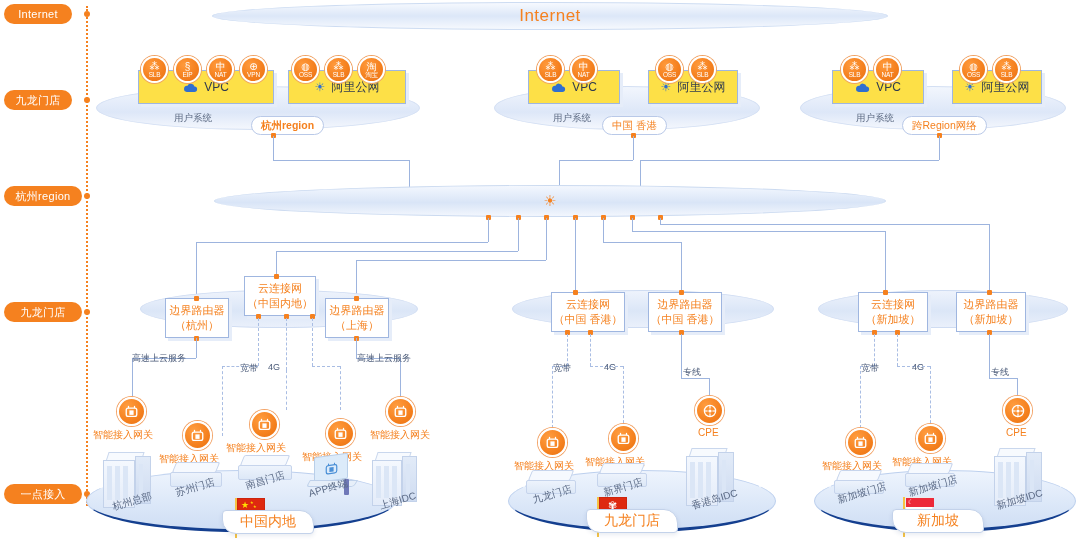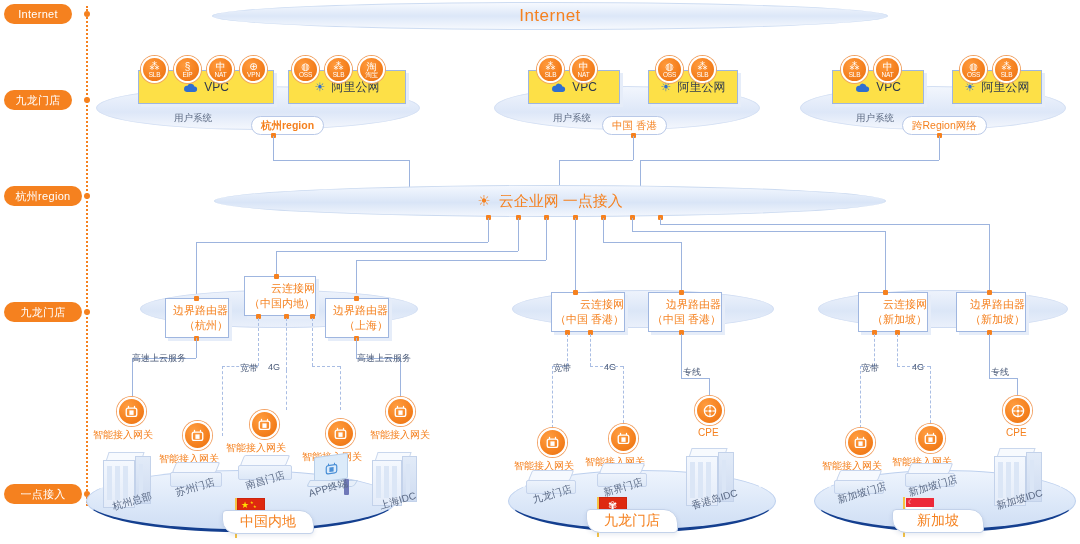--- a/index.html
+++ b/index.html
@@ -67,21 +67,21 @@
     box-shadow:3px 3px 0 0 #e6edf9;
   }
   .card-inner {
     width:100%; height:100%; display:flex; align-items:center;
     justify-content:center; gap:6px;
   }
   .card-title { font-size:12px; color:#2f3a4f; white-space:nowrap; }
   .rt-card {
     position:absolute; background:#fff; border:1px solid #9fb6e0;
     box-shadow:3px 3px 0 0 #e6edf9;
-    display:flex; flex-direction:column; align-items:flex-end;
+    display:flex; flex-direction:column; align-items:center;
     justify-content:center; line-height:1.35;
   }
   .rt-card span { color:#f5811f; font-size:11px; white-space:nowrap; }
 
   
   .svc {
     position:absolute; width:27px; height:27px; border-radius:50%;
     background:radial-gradient(circle at 35% 30%,#ff9a3c 0%,#f5811f 55%,#e86f12 100%);
     border:2px solid #ffffff;
     display:flex; flex-direction:column; align-items:center; justify-content:center;
@@ -333,21 +333,20 @@
   <div class="dot" style="left:557px; top:188px;"></div>
 
   <div class="dot" style="left:937px; top:133px;"></div>
   <div class="ln lnv" style="left:939px; top:136px; height:24px;"></div>
   <div class="ln lnh" style="left:640px; top:160px; width:299px;"></div>
   <div class="ln lnv" style="left:640px; top:160px; height:30px;"></div>
   <div class="dot" style="left:638px; top:188px;"></div>
 
   <div class="cen-band" style="left:214px; top:185px; width:672px; height:32px;">
     <span style="color:#f5811f;font-size:15px;">☀</span>
-    <span class="cen-label">云企业网 一点接入</span>
   </div>
 
   <div class="dot" style="left:486px; top:215px;"></div>
   <div class="ln lnv" style="left:488px; top:218px; height:24px;"></div>
   <div class="ln lnh" style="left:196px; top:242px; width:292px;"></div>
   <div class="ln lnv" style="left:196px; top:242px; height:56px;"></div>
 
   <div class="dot" style="left:516px; top:215px;"></div>
   <div class="ln lnv" style="left:518px; top:218px; height:33px;"></div>
   <div class="ln lnh" style="left:276px; top:251px; width:242px;"></div>

